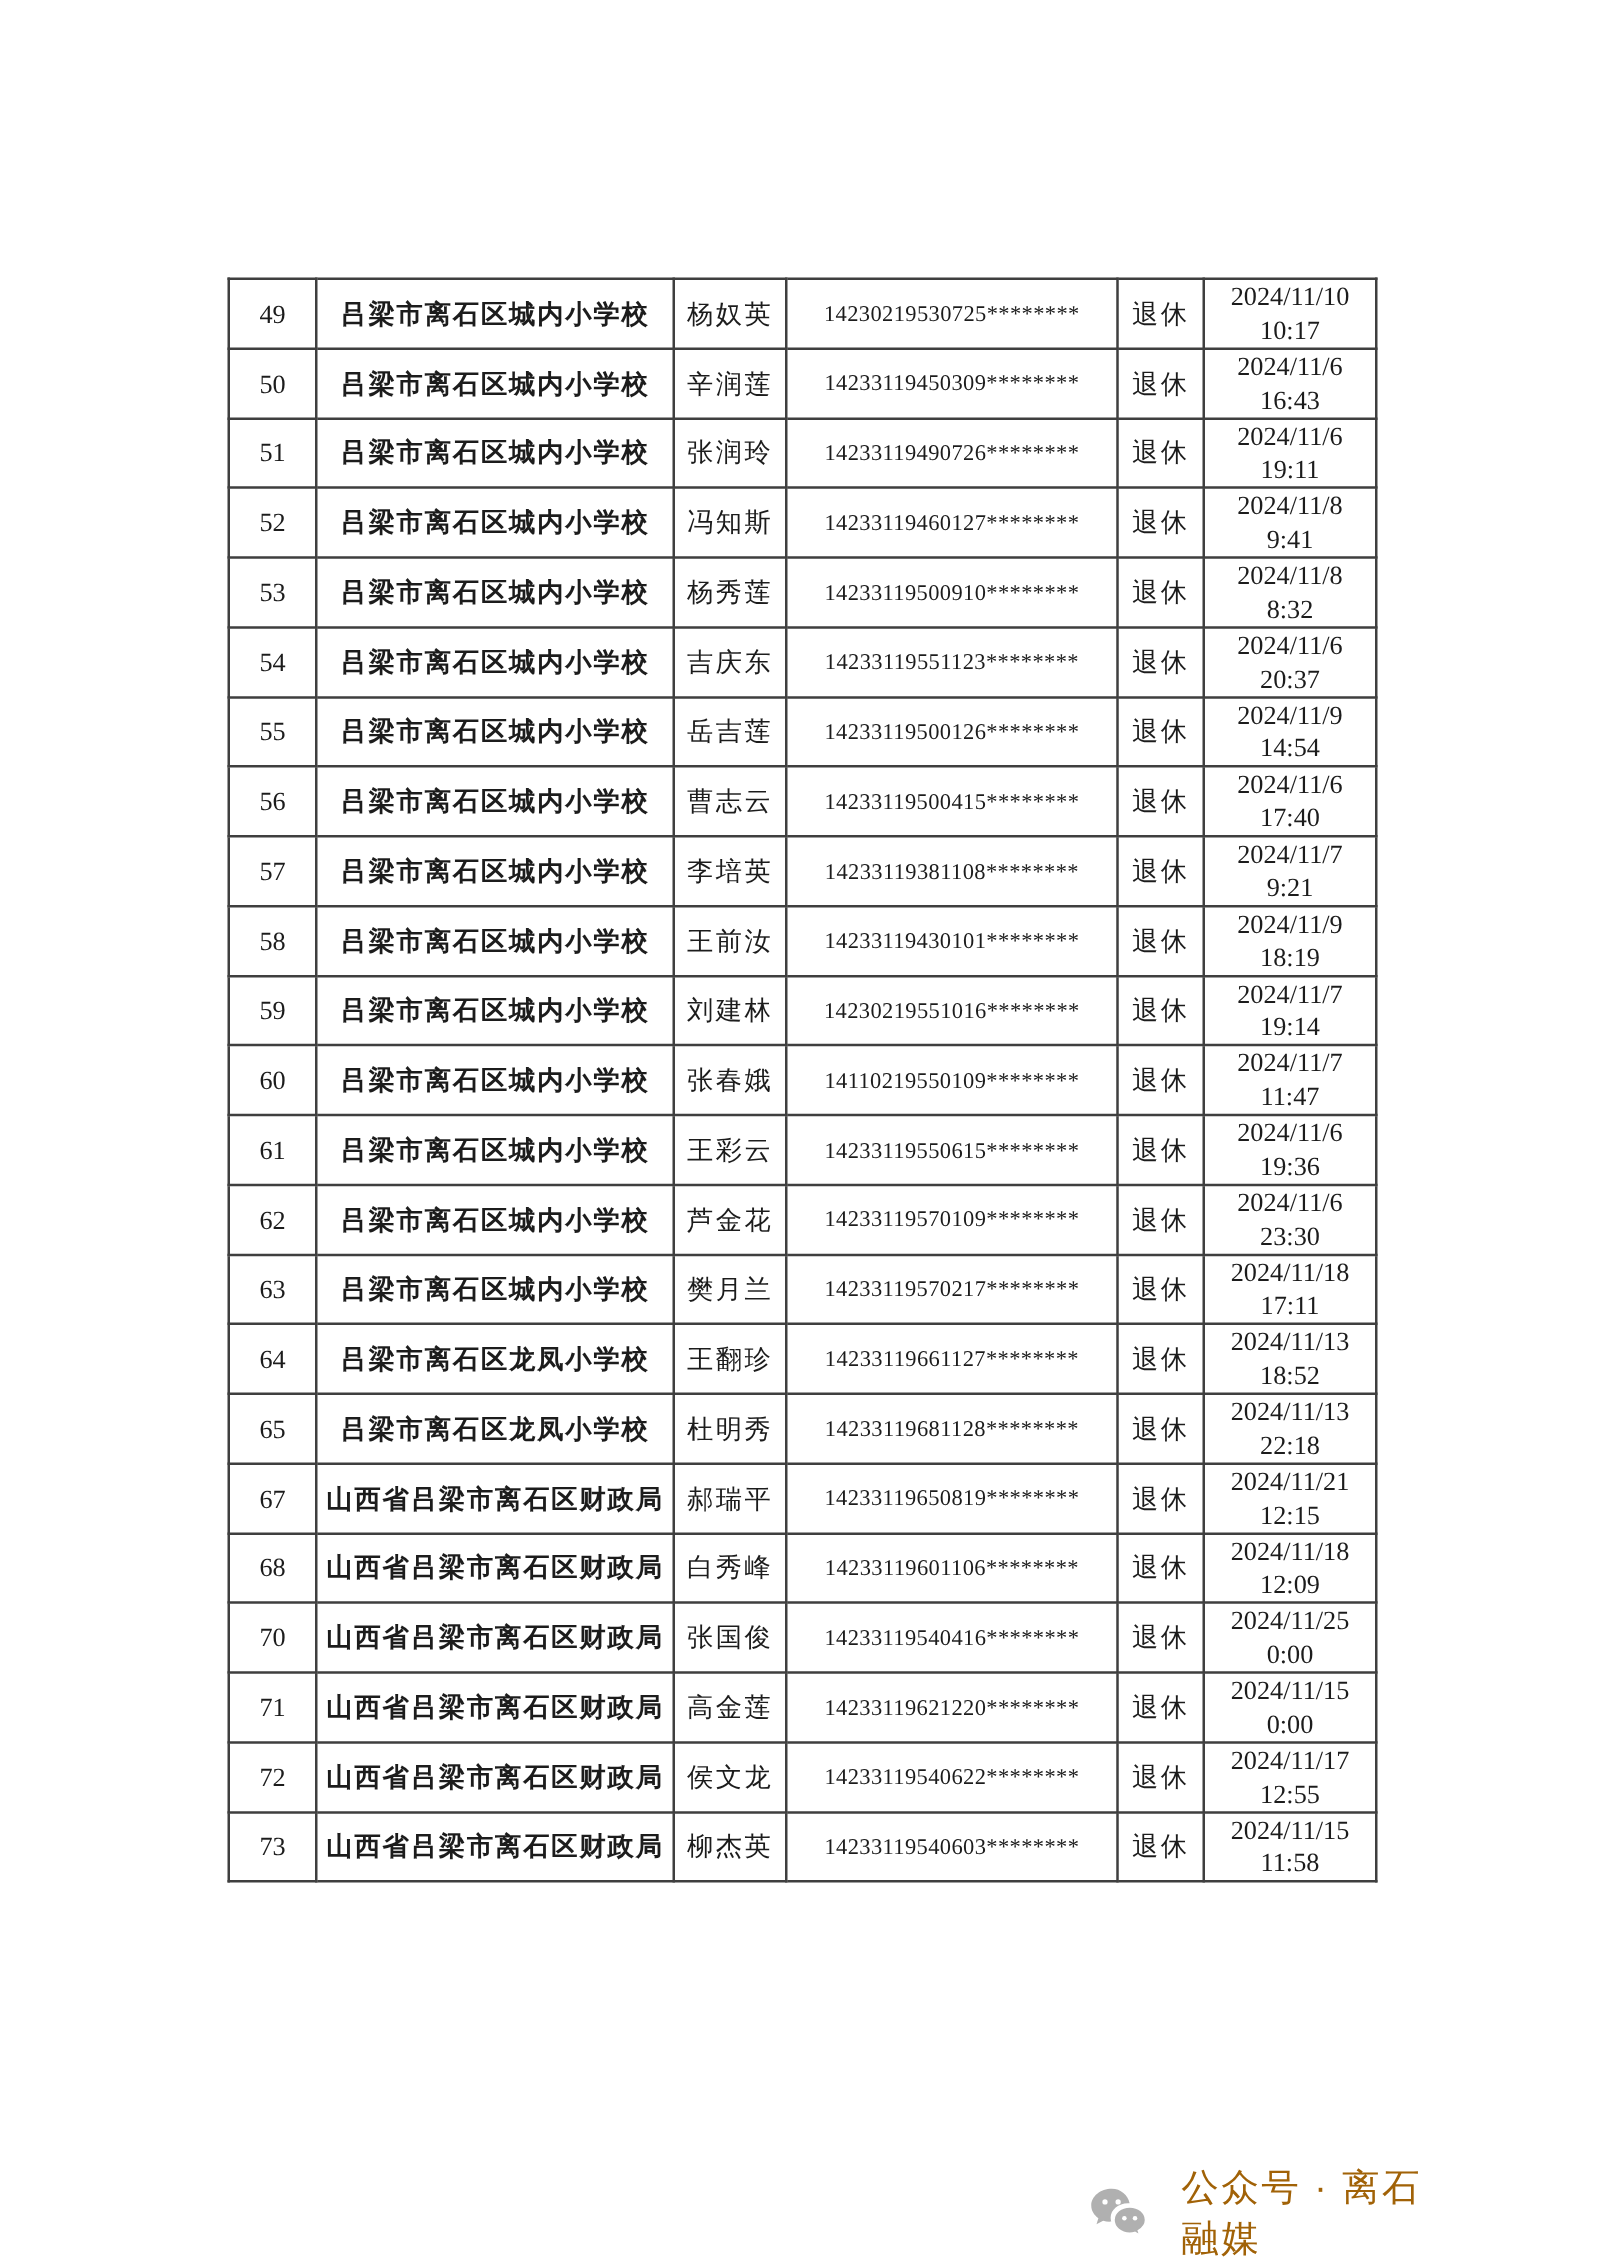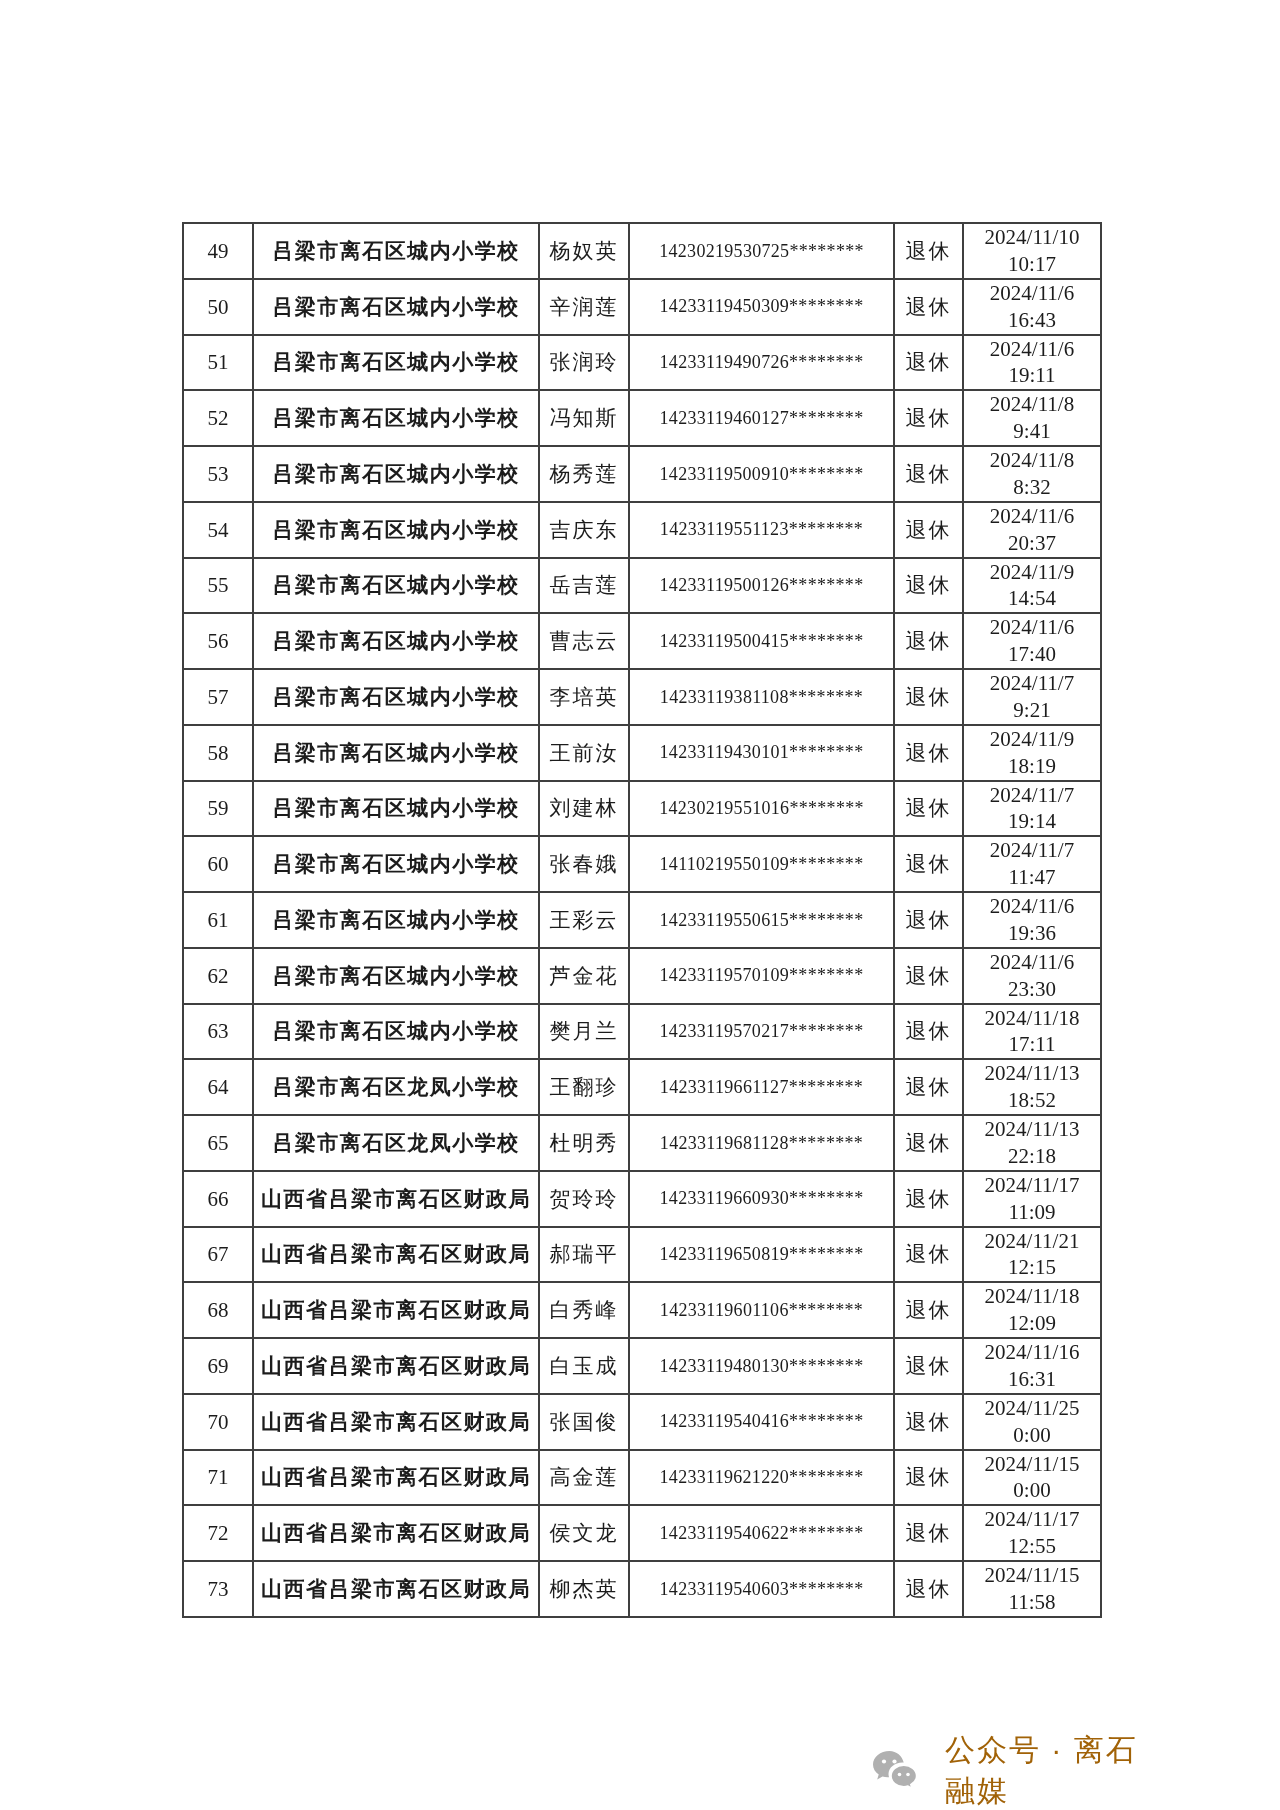--- a/index.html
+++ b/index.html
@@ -270,31 +270,20 @@
       <td class="cell-org">吕梁市离石区龙凤小学校</td>
       <td class="cell-name">杜明秀</td>
       <td class="cell-id">14233119681128********</td>
       <td class="cell-status">退休</td>
       <td class="cell-date">
         <span>2024/11/13</span><br>
         <span>22:18</span>
       </td>
     </tr>
 
-    <tr>
-      <td class="cell-num">66</td>
-      <td class="cell-org">山西省吕梁市离石区财政局</td>
-      <td class="cell-name">贺玲玲</td>
-      <td class="cell-id">14233119660930********</td>
-      <td class="cell-status">退休</td>
-      <td class="cell-date">
-        <span>2024/11/17</span><br>
-        <span>11:09</span>
-      </td>
-    </tr>
 
     <tr>
       <td class="cell-num">67</td>
       <td class="cell-org">山西省吕梁市离石区财政局</td>
       <td class="cell-name">郝瑞平</td>
       <td class="cell-id">14233119650819********</td>
       <td class="cell-status">退休</td>
       <td class="cell-date">
         <span>2024/11/21</span><br>
         <span>12:15</span>
@@ -306,31 +295,20 @@
       <td class="cell-org">山西省吕梁市离石区财政局</td>
       <td class="cell-name">白秀峰</td>
       <td class="cell-id">14233119601106********</td>
       <td class="cell-status">退休</td>
       <td class="cell-date">
         <span>2024/11/18</span><br>
         <span>12:09</span>
       </td>
     </tr>
 
-    <tr>
-      <td class="cell-num">69</td>
-      <td class="cell-org">山西省吕梁市离石区财政局</td>
-      <td class="cell-name">白玉成</td>
-      <td class="cell-id">14233119480130********</td>
-      <td class="cell-status">退休</td>
-      <td class="cell-date">
-        <span>2024/11/16</span><br>
-        <span>16:31</span>
-      </td>
-    </tr>
 
     <tr>
       <td class="cell-num">70</td>
       <td class="cell-org">山西省吕梁市离石区财政局</td>
       <td class="cell-name">张国俊</td>
       <td class="cell-id">14233119540416********</td>
       <td class="cell-status">退休</td>
       <td class="cell-date">
         <span>2024/11/25</span><br>
         <span>0:00</span>

